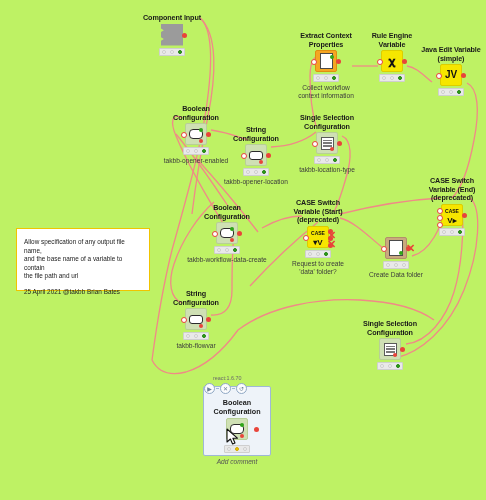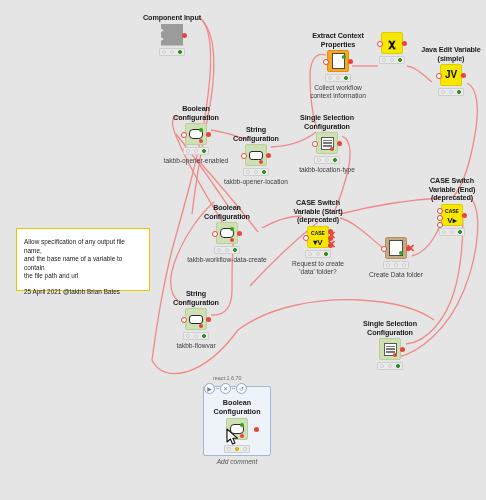--- a/index.html
+++ b/index.html
@@ -4,21 +4,21 @@
 <style>
   html, body {
     margin: 0;
     padding: 0;
     background: #ffffff;
   }
   #canvas {
     position: relative;
     width: 486px;
     height: 500px;
-    background: #e5e5e5;
+    background: #bef264;
     overflow: hidden;
     font-family: "Liberation Sans", sans-serif;
   }
   #wires {
     position: absolute;
     left: 0; top: 0;
     width: 486px; height: 500px;
     pointer-events: none;
   }
   
@@ -342,40 +342,42 @@
           <div class="port in hollow" style="top:9px;"></div>
           <div class="port out" style="top:9px;"></div>
         </div>
         <div class="status">
           <div class="light"></div>
           <div class="light"></div>
           <div class="light green"></div>
         </div>
         <div class="node-sub">takbb-opener-location</div>
       </div>
-      <div class="node" style="left: 338px; top: 32px;">
+      <div class="node" style="left: 326px; top: 32px;">
         <div class="node-label">Extract Context
 Properties</div>
         <div class="node-body">
           <div class="node-icon icon-orange">
             <div style="width:11px;height:14px;background:#fff;border:1px solid #4a4a4a;"></div>
             <div class="deco-dot" style="background:#2ea518;left:14px;top:4px;"></div>
           </div>
           <div class="port in hollow" style="top:9px;"></div>
           <div class="port out" style="top:9px;"></div>
         </div>
         <div class="status">
           <div class="light"></div>
           <div class="light"></div>
           <div class="light green"></div>
         </div>
         <div class="node-sub">Collect workflow
 context information</div>
       </div>
       <div class="node" style="left: 392px; top: 32px;">
+        <div class="node-label">Rule Engine
+Variable</div>
         <div class="node-body">
           <div class="node-icon icon-yellow">
             <div style="font-size:11px;font-weight:bold;color:#111;line-height:11px;">𝛘</div>
           </div>
           <div class="port in hollow" style="top:9px;"></div>
           <div class="port out" style="top:9px;"></div>
         </div>
         <div class="status">
           <div class="light"></div>
           <div class="light"></div>

